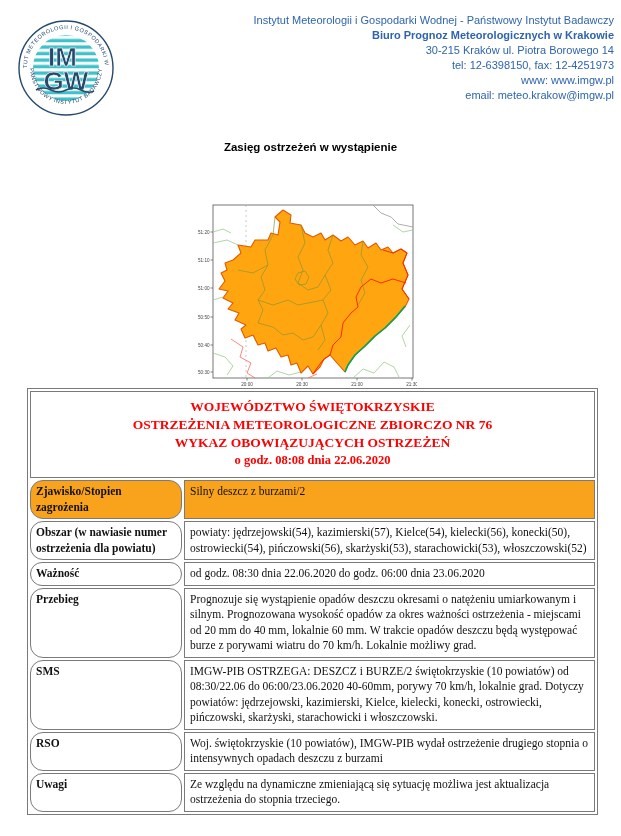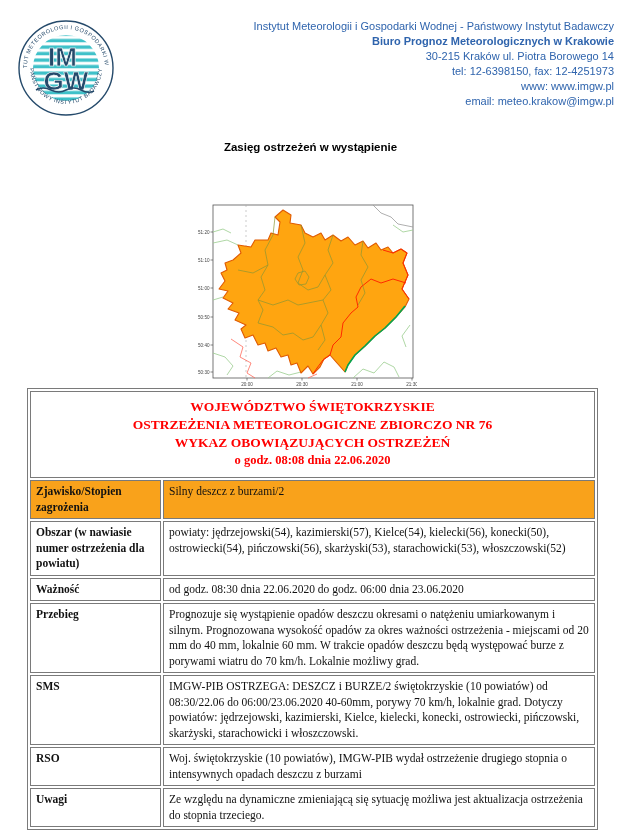--- a/index.html
+++ b/index.html
@@ -5,21 +5,21 @@
   * { margin:0; padding:0; box-sizing:border-box; }
   html,body { background:#fff; }
   body { font-family:"Liberation Sans", sans-serif; color:#111; }
   .page {
     position:relative; width:621px; height:836px; background:#fff;
     overflow:hidden; margin:0 auto;
   }
   
   .logo { position:absolute; left:16px; top:18px; width:100px; height:100px; }
   .contact {
-    position:absolute; top:19px; right:7px; text-align:right;
+    position:absolute; top:13px; right:7px; text-align:right;
     font-size:11px; line-height:15px; color:var(--header-blue);
   }
   .contact .bold { font-weight:bold; }
   
   .section-heading {
     position:absolute; top:141px; left:0; width:100%; text-align:center;
     font-size:11.5px; font-weight:bold; color:#000;
   }
   .map-title {
     position:absolute; top:166px; left:0; width:100%; text-align:center;
@@ -41,21 +41,21 @@
     border-collapse:separate; border-spacing:2px;
     border:1px solid #7a7a7a; background:#fff;
     font-family:"Liberation Serif", serif; font-size:11.5px; line-height:15.5px;
   }
   .doc-table td { border:1px solid #7a7a7a; vertical-align:top; padding:3px 5px; background:#fff; }
   .doc-table td.title-cell { text-align:center; padding:6px 12px 8px; }
   .title-cell .t1, .title-cell .t2, .title-cell .t3 {
     color:var(--title-red); font-weight:bold; font-size:13.5px; line-height:18px;
   }
   .title-cell .t4 { color:var(--title-red); font-weight:bold; font-size:12.5px; line-height:17px; }
-  .doc-table td.lbl { width:131px; font-weight:bold; }
+  .doc-table td.lbl { width:152px; font-weight:bold;border-radius:13px; }
   .doc-table tr.hl td { background:var(--accent-orange); }
 </style>
 </head>
 <body>
 
 <div class="page">
 
   <div class="logo">
     <svg width="100" height="100" viewBox="0 0 100 100">
       <defs>

